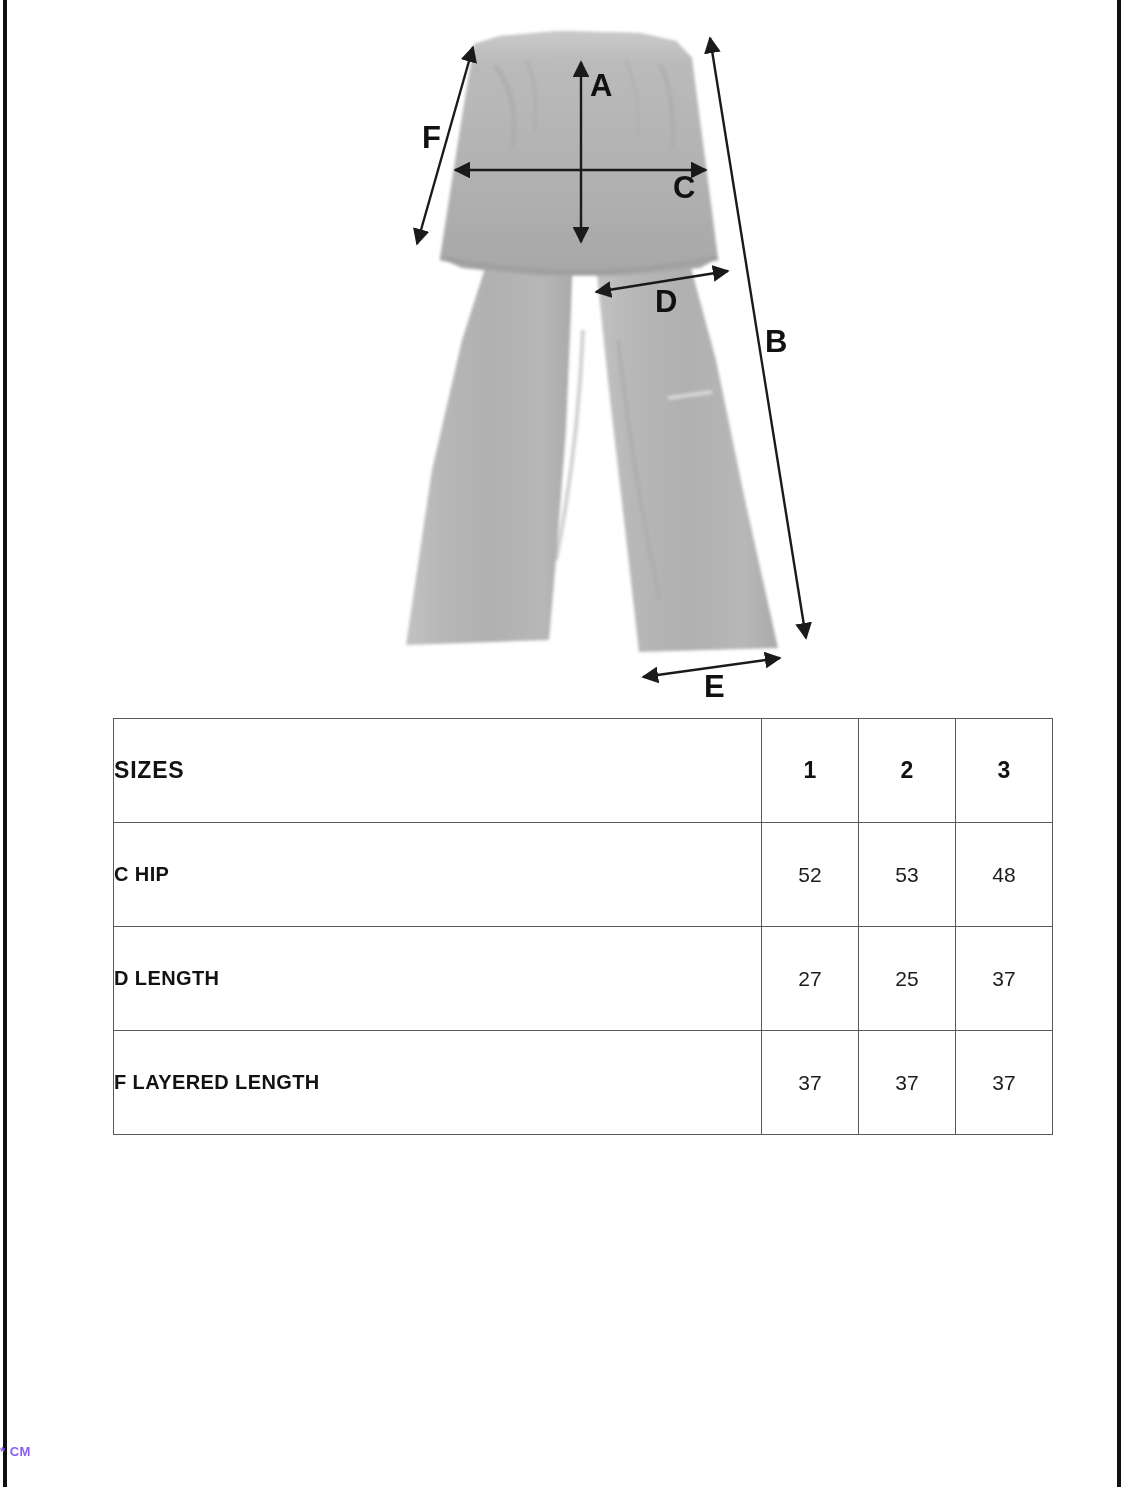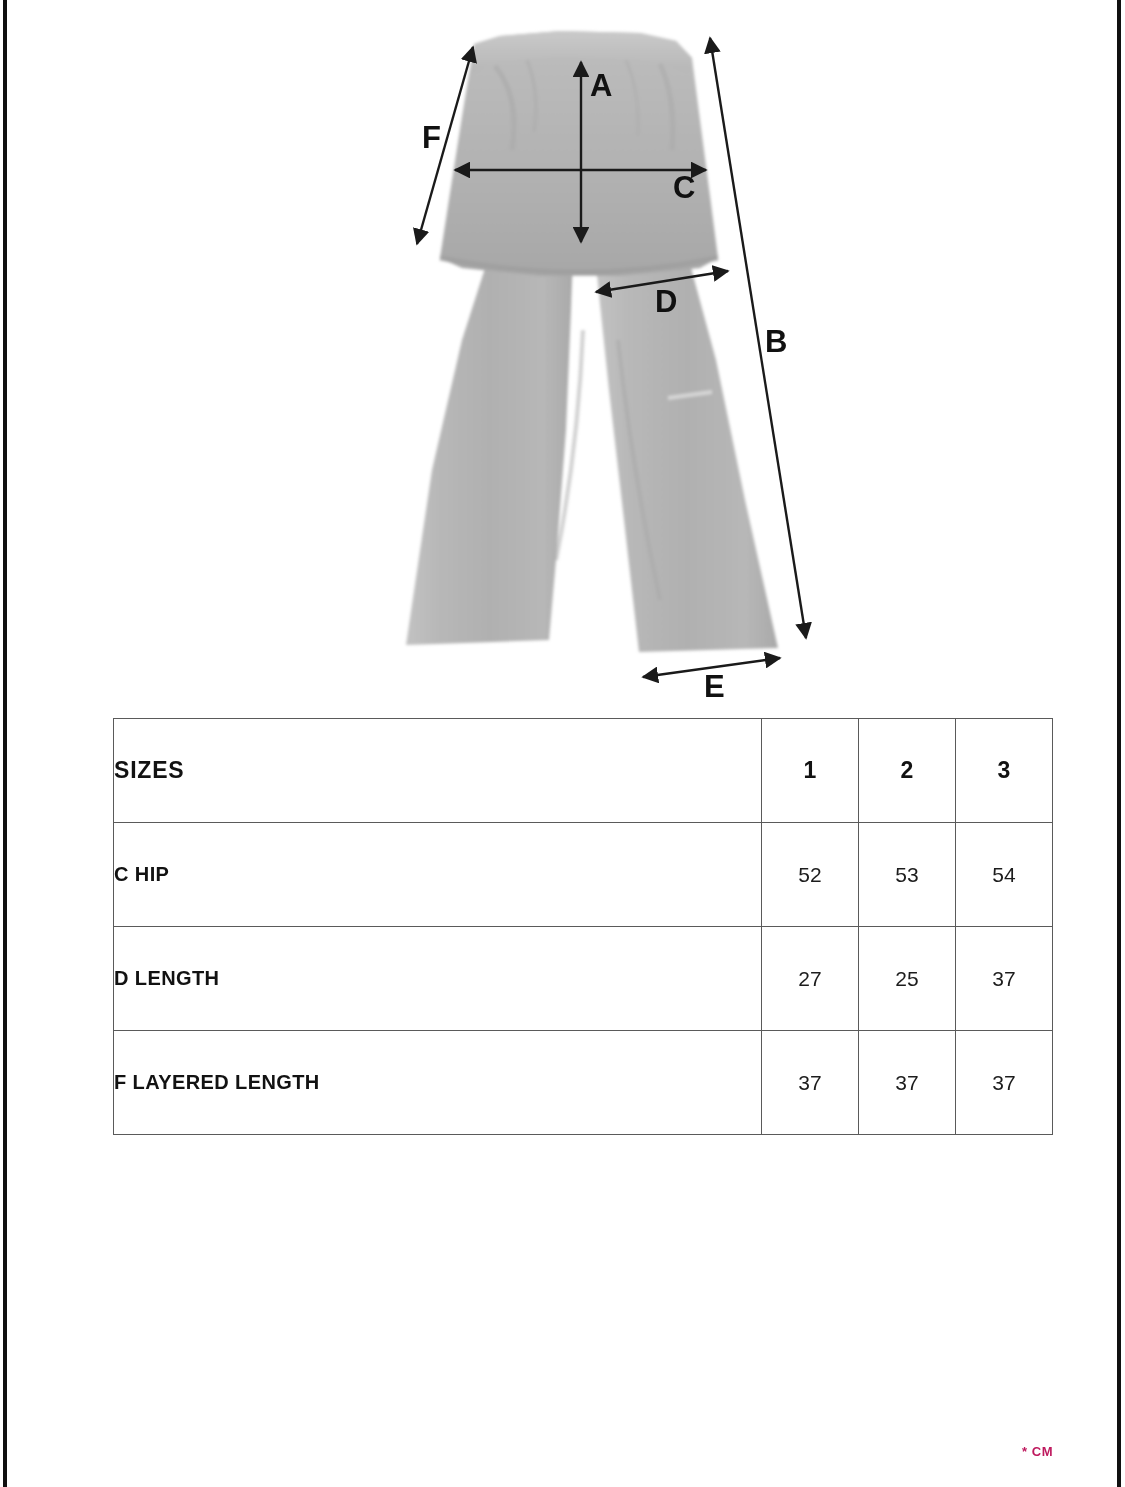--- a/index.html
+++ b/index.html
@@ -93,25 +93,24 @@
     font-size: 21px;
     font-weight: normal;
     color: #1c1c1c;
   }
 
   .unit-note {
     position: absolute;
     left: 0;
     top: 1444px;
     width: 1053px;
-    text-align: right;
     font-size: 13px;
     font-weight: bold;
     letter-spacing: 0.5px;
-    color: #be185d;
+    color: #8b5cf6;
   }
 </style>
 </head>
 <body>
 
 <div class="page-edge left"></div>
 <div class="page-edge right"></div>
 
 <div class="diagram">
   <svg viewBox="0 0 1125 712" xmlns="http://www.w3.org/2000/svg">
@@ -245,21 +244,21 @@
       <th class="cell-size-head">1</th>
       <th class="cell-size-head">2</th>
       <th class="cell-size-head">3</th>
     </tr>
   </thead>
   <tbody>
     <tr>
       <td class="cell-label">C  HIP</td>
       <td class="cell-size-val">52</td>
       <td class="cell-size-val">53</td>
-      <td class="cell-size-val">54</td>
+      <td class="cell-size-val">48</td>
     </tr>
     <tr>
       <td class="cell-label">D  LENGTH</td>
       <td class="cell-size-val">27</td>
       <td class="cell-size-val">25</td>
       <td class="cell-size-val">37</td>
     </tr>
     <tr>
       <td class="cell-label">F  LAYERED LENGTH</td>
       <td class="cell-size-val">37</td>

